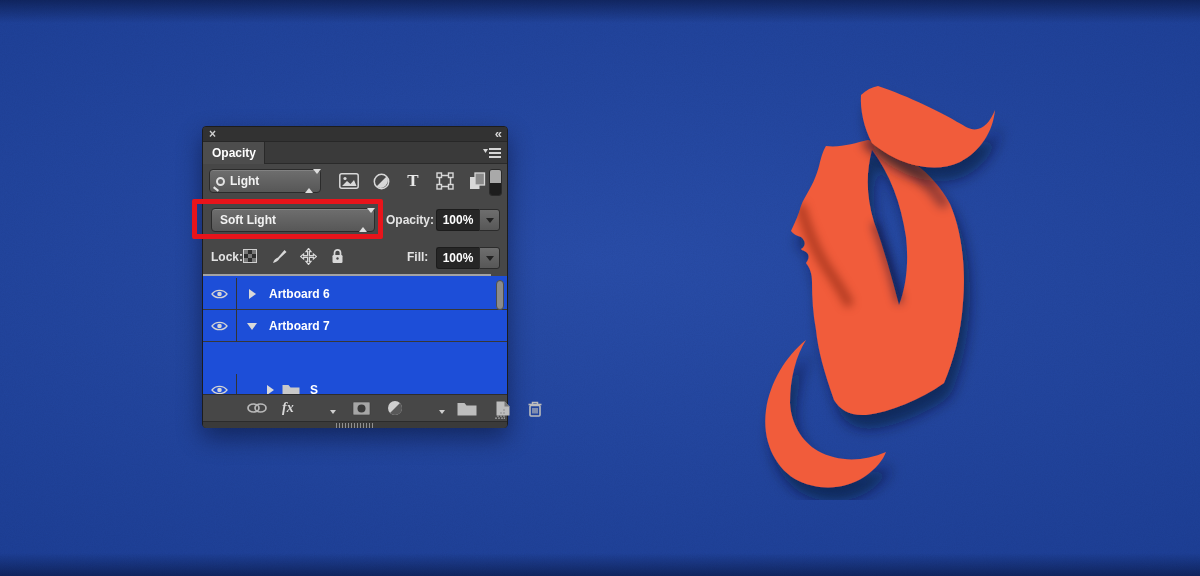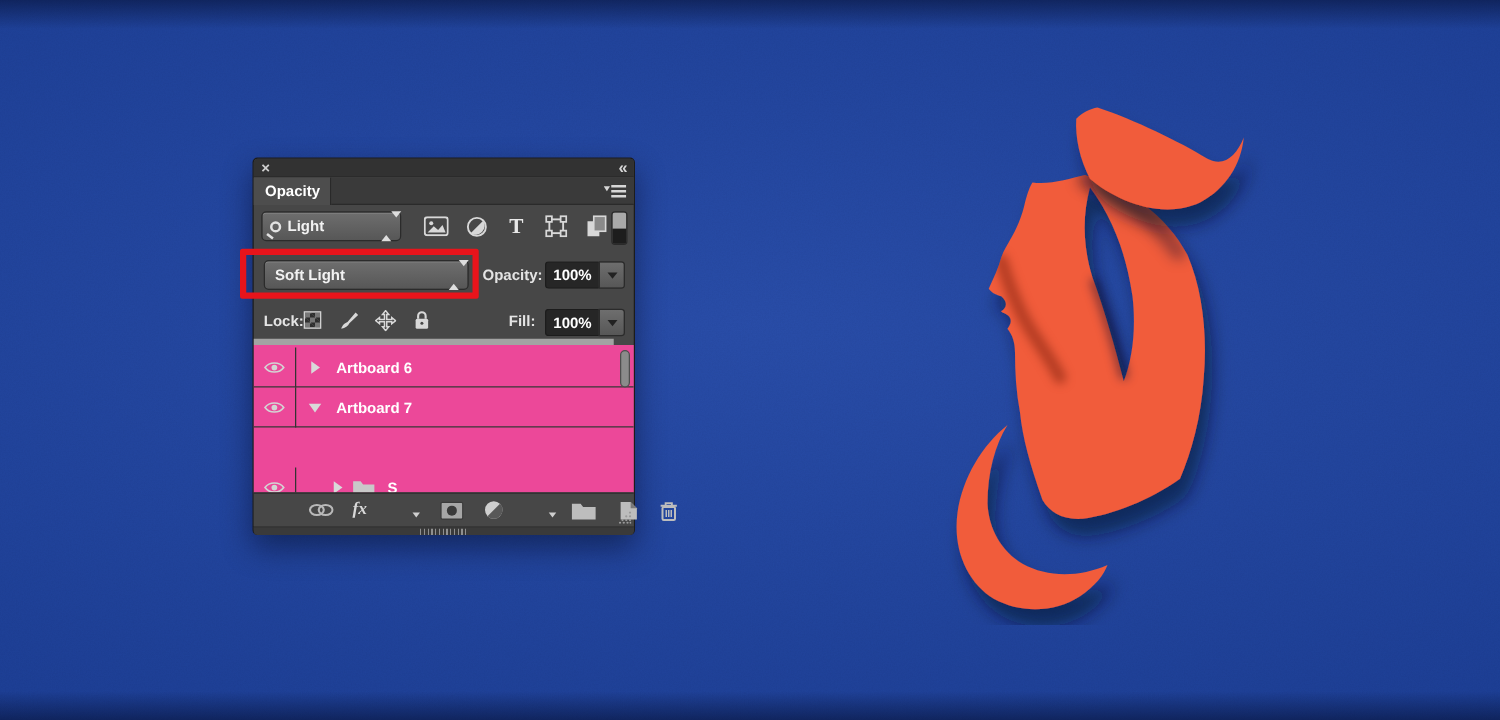--- a/index.html
+++ b/index.html
@@ -52,37 +52,37 @@
     transform:rotate(38deg); left:-5px; top:9px; }
 
   .filter-icons { position:absolute; left:130px; top:0; height:34px; display:flex; align-items:center; }
   .ficon { width:22px; height:20px; margin:0 5px; display:flex; align-items:center; justify-content:center; }
   .ficon-t { color:#e8e8e8; font-family:"Liberation Serif",serif; font-size:17px; font-weight:bold; line-height:20px; }
   .ftoggle { position:absolute; right:5px; top:5px; width:13px; height:27px; border:1px solid #2a2a2a; border-radius:3px; overflow:hidden; }
   .ftoggle .t { height:50%; background:#a9a9a9; }
   .ftoggle .b { height:50%; background:#1d1d1d; }
 
   .row-blend { position:absolute; left:0; top:71px; right:0; height:42px; }
-  .row-lock  { position:absolute; left:0; top:113px; right:16px; height:36px; border-bottom:5px solid #a3a3a3;text-decoration:underline; }
+  .row-lock  { position:absolute; left:0; top:113px; right:16px; height:36px; border-bottom:2px solid #a3a3a3;text-decoration:underline; }
   .inline-label { position:absolute; font-weight:bold; color:#e4e4e4; }
   .val-group { position:absolute; width:64px; height:22px; display:flex; }
   .val-box { width:43px; height:22px; background:#262626; border:1px solid #1c1c1c; border-right:none;
     border-radius:3px 0 0 3px; color:#fff; font-weight:bold; text-align:center; line-height:20px; }
   .val-btn { width:21px; height:22px; background:linear-gradient(#6e6e6e,#575757); border:1px solid #2b2b2b;
     border-radius:0 3px 3px 0; display:flex; align-items:center; justify-content:center; }
   .val-btn .dn { width:0; height:0; border-left:4px solid transparent; border-right:4px solid transparent; border-top:5px solid #222; }
 
   .lock-icons { position:absolute; left:38px; top:7px; display:flex; align-items:center; }
   .licon { width:18px; height:18px; margin-right:11px; display:flex; align-items:center; justify-content:center; }
   .checker { width:14px; height:14px; border:1px solid #d0d0d0; background:#777;
     background-image:linear-gradient(45deg,#2e2e2e 25%,transparent 25%,transparent 75%,#2e2e2e 75%),
                      linear-gradient(45deg,#2e2e2e 25%,transparent 25%,transparent 75%,#2e2e2e 75%);
     background-size:8px 8px; background-position:0 0,4px 4px; }
 
-  .layer-list { position:absolute; left:0; top:149px; right:0; height:118px; background:#ec4899; overflow:hidden; }
+  .layer-list { position:absolute; left:0; top:149px; right:0; height:118px; background:#1d4ed8; overflow:hidden; }
   .lrow { position:absolute; left:0; right:0; height:32px; border-bottom:1px solid #373737; }
   .eye-cell { position:absolute; left:0; top:0; width:34px; height:32px; border-right:1px solid #333;
     display:flex; align-items:center; justify-content:center; }
   .lrow .content { position:absolute; left:34px; top:0; right:0; height:32px; display:flex; align-items:center; }
   .lrow.selected .content { background:#7e8ba2; }
   .tri-r { width:0; height:0; border-top:5px solid transparent; border-bottom:5px solid transparent; border-left:7px solid #d9d9d9; }
   .tri-d { width:0; height:0; border-left:5px solid transparent; border-right:5px solid transparent; border-top:7px solid #d9d9d9; }
   .lname { color:#fff; }
   .lname.b { font-weight:bold; }
   .thumb-wrap { position:relative; width:48px; height:28px; margin-left:24px; margin-right:10px; flex:0 0 auto; }

